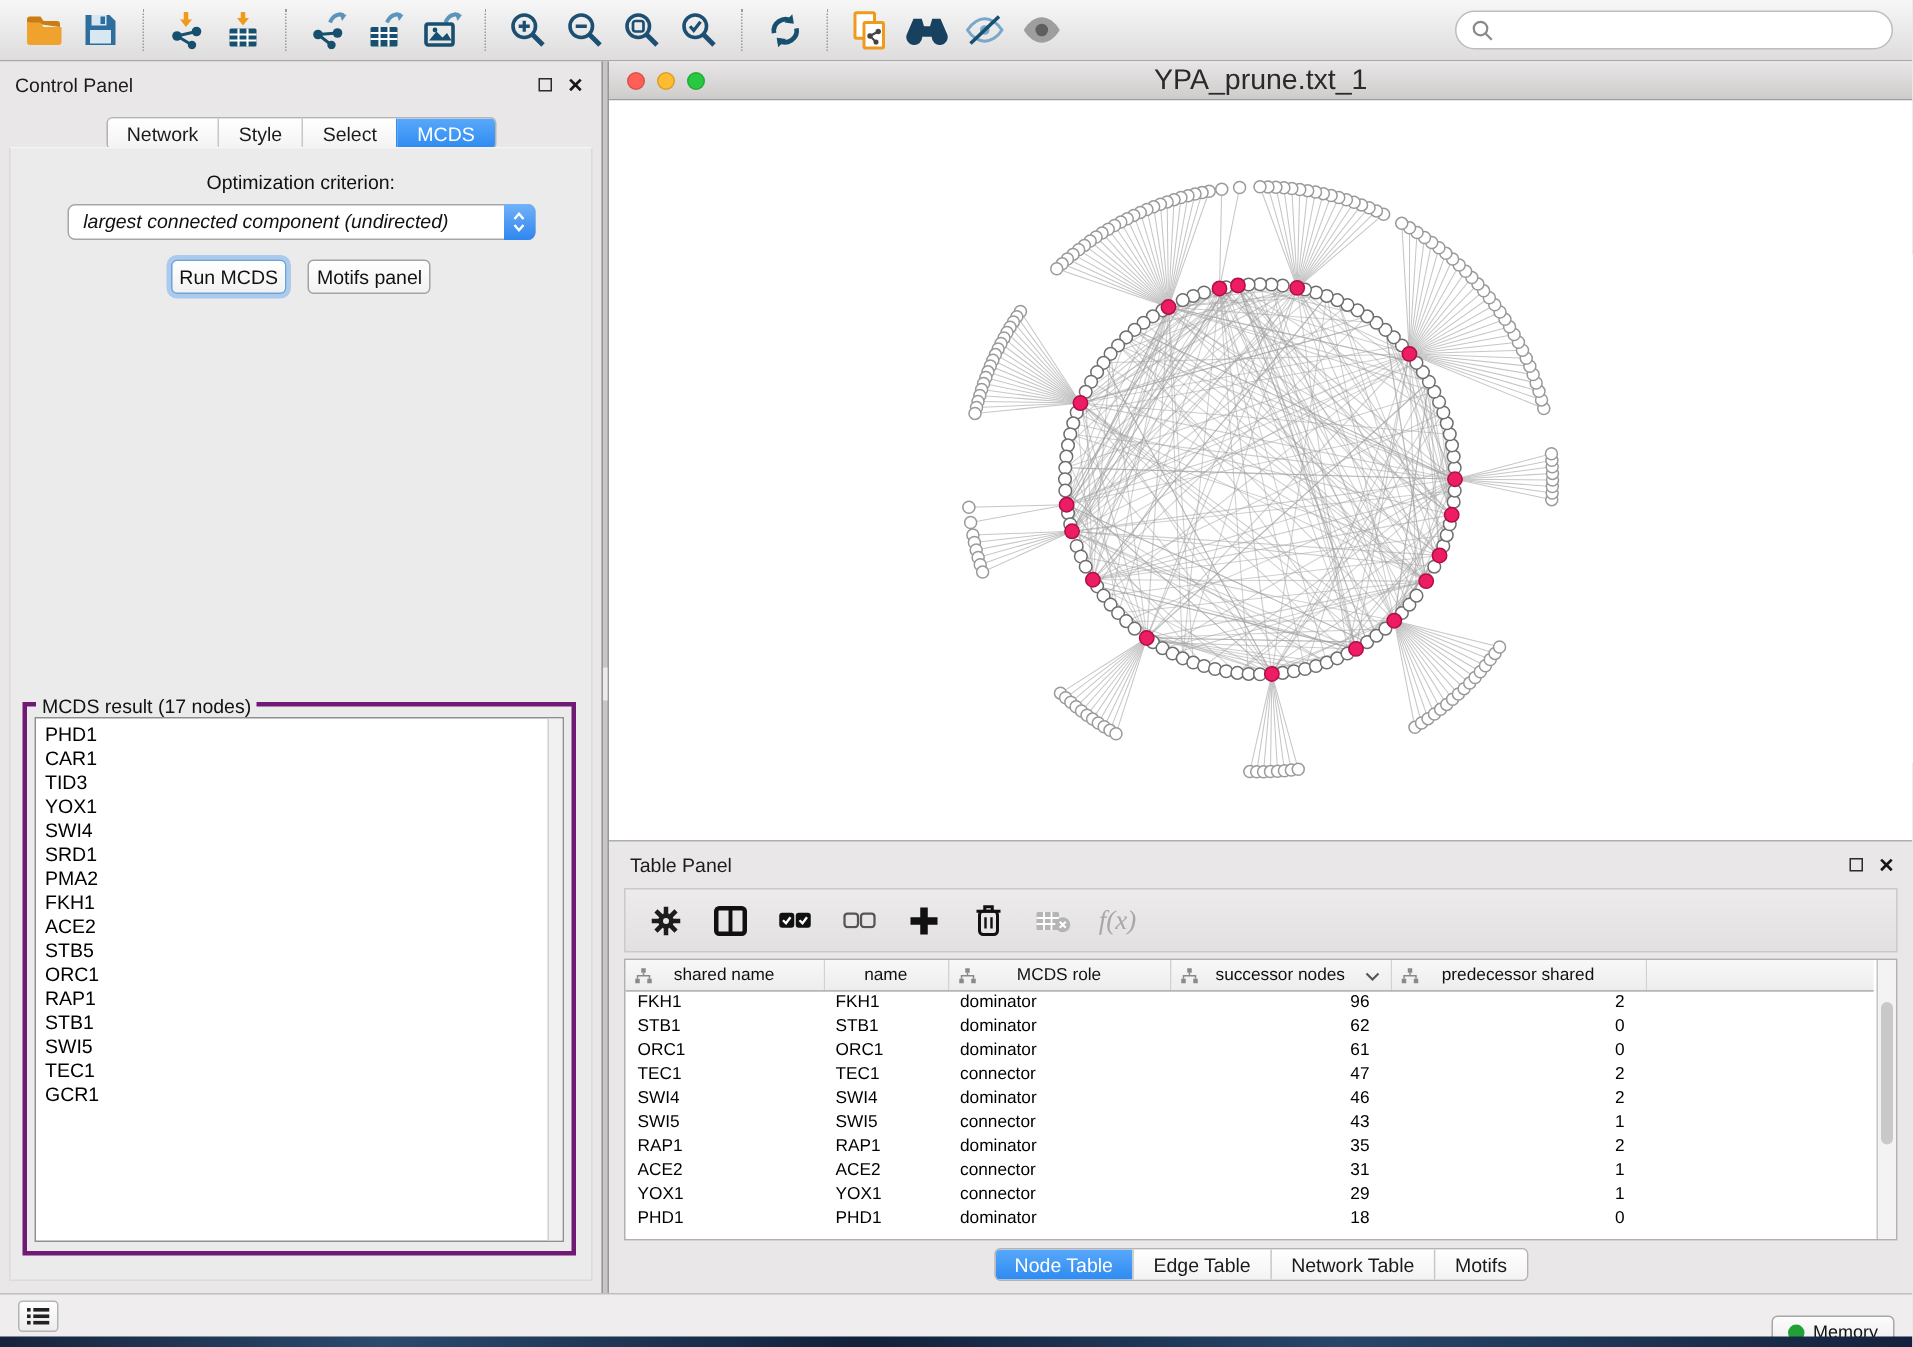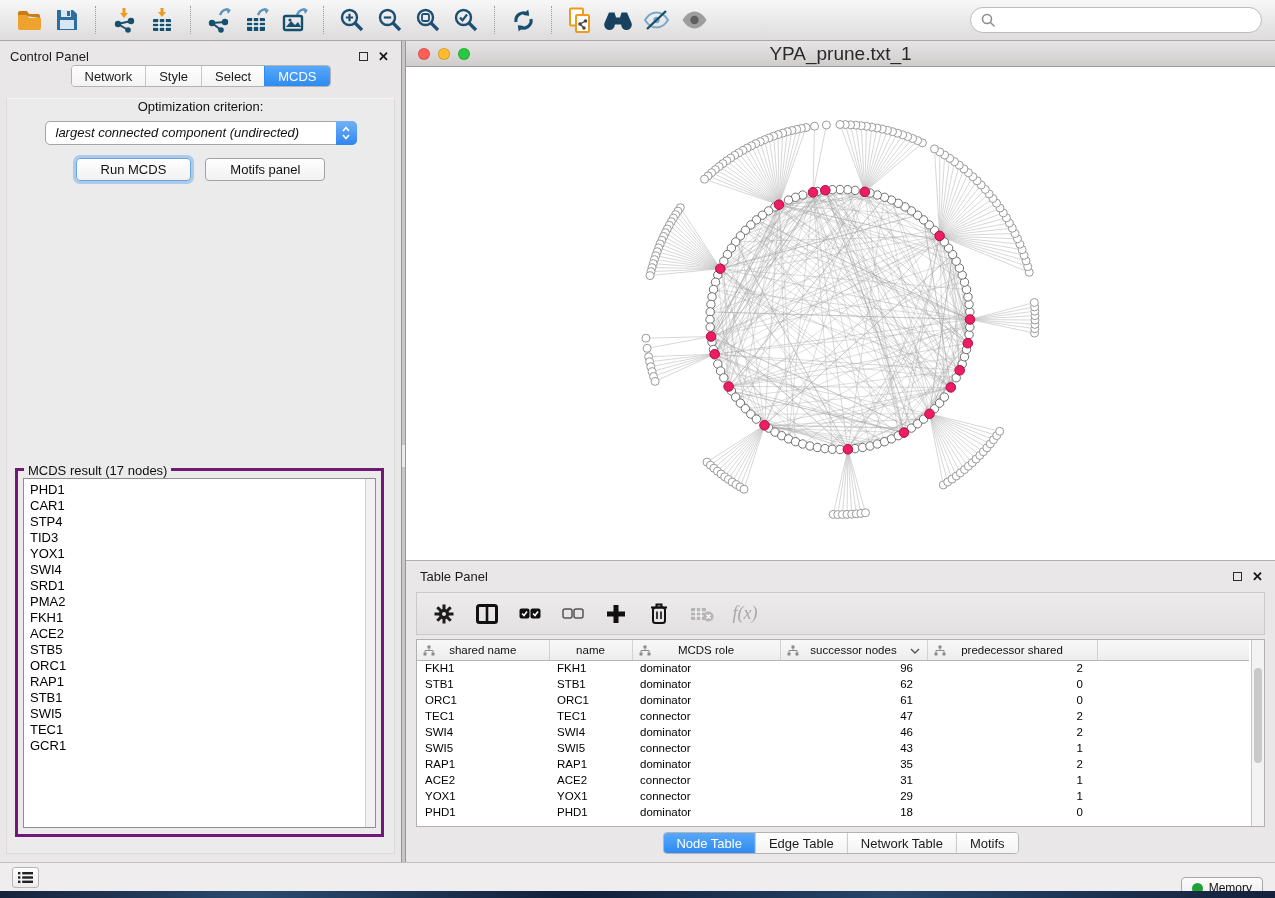--- a/index.html
+++ b/index.html
@@ -26,32 +26,32 @@
   .panel-title{font-size:13px;color:#1c1c1c;}
   .winctl{margin-left:auto;display:flex;gap:10px;align-items:center;}
   .float-btn{width:9px;height:9px;border:1.5px solid #2b2b2b;display:inline-block;background:transparent;}
   .close-btn{font-size:13px;font-weight:700;color:#161616;line-height:1;}
 
   .seg-tabs{display:flex;border:1px solid #b3b3b3;border-radius:4px;overflow:hidden;background:#fff;height:22px;}
   .seg-tab{padding:0 13px;font-size:13px;line-height:21px;color:#1b1b1b;border-left:1px solid #c7c7c7;
     background:linear-gradient(#fff,#f3f3f3);white-space:nowrap;}
   .seg-tab:first-child{border-left:none;}
   .seg-tab.active{background:linear-gradient(#58a8fb,#2e8bf0);color:#fff;border-left-color:#2e8bf0;}
-  .cp-tabs{position:absolute;top:24px;left:50%;transform:translateX(-50%);justify-content:flex-end;}
+  .cp-tabs{position:absolute;top:37px;left:50%;transform:translateX(-50%);justify-content:flex-end;}
 
   .cp-content{position:absolute;left:6px;right:6px;top:57px;bottom:8px;background:#ecebeb;
     border:1px solid #dcdada;border-top:1px solid #f4f4f4;}
-  .opt-label{text-align:center;font-size:13px;color:#111;}
+  .opt-label{margin-top:15px;text-align:center;font-size:13px;color:#111;}
   .opt-select{position:relative;margin:7px auto 0;width:312px;height:24px;background:#fff;
     border:1px solid #a6a6a6;border-radius:5px;font-style:italic;}
   .opt-value{font-size:13px;line-height:22px;padding-left:10px;color:#111;white-space:nowrap;overflow:hidden;padding-right:24px;}
   .opt-stepper{position:absolute;right:-1px;top:-1px;width:21px;height:24px;background:linear-gradient(#71b2f8,#2f86ef);
     border-radius:0 5px 5px 0;display:flex;align-items:center;justify-content:center;}
   .btn-row{margin-top:13px;display:flex;justify-content:center;gap:14px;}
-  .btn{height:23px;padding:0 24px;font-size:13px;color:#111;background:linear-gradient(#fff,#f1f1f1);
+  .btn{height:23px;padding:0 5px;font-size:13px;color:#111;background:linear-gradient(#fff,#f1f1f1);
     border:1px solid #a3a3a3;border-radius:4px;line-height:21px;font-family:"Liberation Sans",sans-serif;}
   .btn.focused{border-color:#6ba3dd;box-shadow:0 0 0 3px rgba(118,175,236,.55);}
 
   .groupbox{position:absolute;left:8px;right:10px;top:369px;bottom:16px;border:3px solid #701a75;}
   .gb-legend{position:absolute;top:-8px;left:6px;background:#ecebeb;padding:0 4px;font-size:13px;color:#111;}
   .mcds-box{position:absolute;left:5px;right:5px;top:7px;bottom:6px;background:#fff;border:1px solid #8f8f8f;overflow:hidden;}
   .mcds-scroll{position:absolute;right:0;top:0;bottom:0;width:10px;background:#f1f1f1;border-left:1px solid #d0d0d0;}
   .mcds-items{position:absolute;left:0;top:3px;right:10px;bottom:0;padding-left:6px;overflow:hidden;}
   .mcds-item{font-size:13px;line-height:16px;color:#000;}
 
@@ -274,21 +274,20 @@
       <div class="btn-row">
         <button class="btn focused">Run MCDS</button>
         <button class="btn">Motifs panel</button>
       </div>
       <div class="groupbox">
         <span class="gb-legend">MCDS result (17 nodes)</span>
         <div class="mcds-box">
           <div class="mcds-items" id="mcds-list">
               <div class="mcds-item">PHD1</div>
               <div class="mcds-item">CAR1</div>
-              <div class="mcds-item">STP4</div>
               <div class="mcds-item">TID3</div>
               <div class="mcds-item">YOX1</div>
               <div class="mcds-item">SWI4</div>
               <div class="mcds-item">SRD1</div>
               <div class="mcds-item">PMA2</div>
               <div class="mcds-item">FKH1</div>
               <div class="mcds-item">ACE2</div>
               <div class="mcds-item">STB5</div>
               <div class="mcds-item">ORC1</div>
               <div class="mcds-item">RAP1</div>

